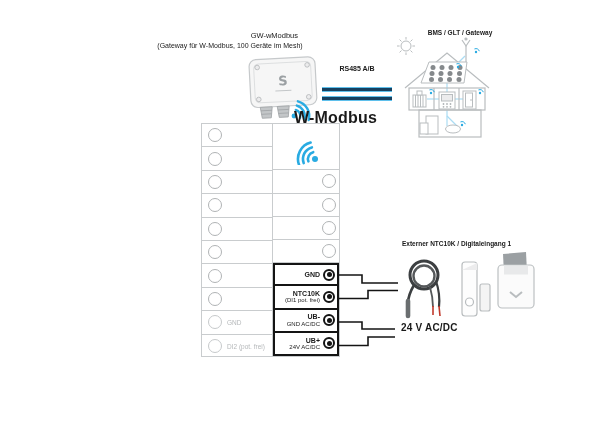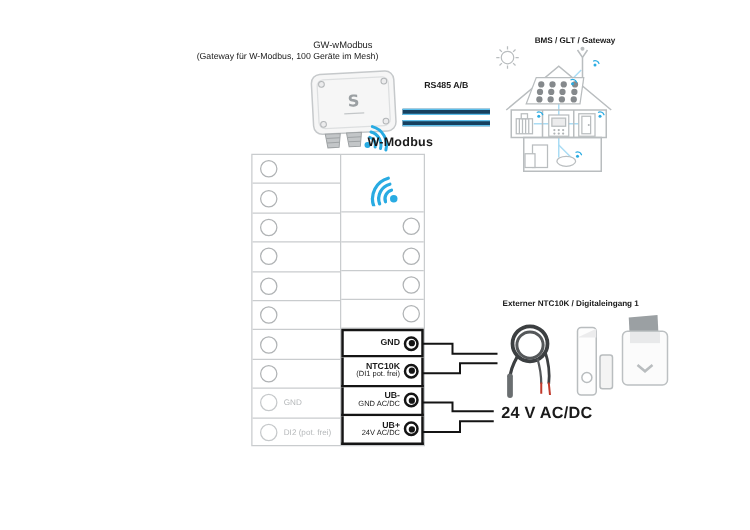--- a/index.html
+++ b/index.html
@@ -14,21 +14,21 @@
   .hdr-title{left:145px;top:31px;width:167px;text-align:right;font-size:7.5px;font-weight:normal;padding-right:14px;box-sizing:border-box;}
   .hdr-sub{left:140px;top:42px;width:180px;text-align:center;font-size:7px;}
 
   
   .rs485-label{left:322px;top:65px;width:70px;text-align:center;font-size:7px;font-weight:bold;}
   .busline{left:322px;width:70px;height:5px;background:#16405f;border-top:1px solid #5fc0ec;border-bottom:1px solid #5fc0ec;box-sizing:border-box;}
   .bus1{top:87px;} .bus2{top:96px;}
 
   .bms-label{left:414px;top:29px;width:92px;text-align:center;font-size:6.5px;font-weight:bold;}
 
-  .wmodbus-label{left:294px;top:109px;font-size:10px;font-weight:bold;letter-spacing:.2px;}
+  .wmodbus-label{left:294px;top:109px;font-size:16px;font-weight:bold;letter-spacing:.2px;}
 
   
   .tblock{left:201px;top:123px;width:139px;height:234px;border:1px solid #c9ccce;box-sizing:border-box;display:flex;}
   .col-left{width:71px;border-right:1px solid #c9ccce;box-sizing:border-box;}
   .col-right{flex:1;display:flex;flex-direction:column;}
   .lrow{height:23.4px;box-sizing:border-box;border-bottom:1px solid #c9ccce;display:flex;align-items:center;padding-left:6px;gap:5px;}
   .lrow:last-child{border-bottom:none;}
   .circ{width:12px;height:12px;border:1.3px solid #b0b3b5;border-radius:50%;background:#fff;flex:0 0 auto;}
   .circ.dim{border-color:#c6c9cb;}
   .glabel{font-size:6.5px;color:#b5b8ba;white-space:nowrap;}
@@ -37,21 +37,21 @@
   .hlrow{height:23.4px;box-sizing:border-box;border:2px solid #141414;display:flex;align-items:center;justify-content:flex-end;gap:3px;padding-right:2px;background:#fff;}
   .hlrow + .hlrow{border-top:none;}
   .hl-text{text-align:right;line-height:1.05;}
   .hl-main{font-size:7px;font-weight:bold;white-space:nowrap;}
   .hl-sub{font-size:6px;white-space:nowrap;}
   .term{width:12px;height:12px;border:2px solid #141414;border-radius:50%;background:#fff;display:flex;align-items:center;justify-content:center;flex:0 0 auto;box-sizing:border-box;}
   .term-dot{width:5px;height:5px;border-radius:50%;background:#141414;}
 
   
   .ext-label{left:402px;top:240px;font-size:6.5px;font-weight:bold;white-space:nowrap;}
-  .supply-label{left:401px;top:322px;font-size:13px;font-weight:bold;letter-spacing:.2px;}
+  .supply-label{left:401px;top:322px;font-size:10px;font-weight:bold;letter-spacing:.2px;}
 
   svg{display:block;}
 </style>
 </head>
 <body>
 
 <div class="abs hdr-title">GW-wModbus</div>
 <div class="abs hdr-sub">(Gateway für W-Modbus, 100 Geräte im Mesh)</div>
 
 <svg class="abs" style="left:242px;top:55px;" width="92" height="70" viewBox="0 0 92 70">

